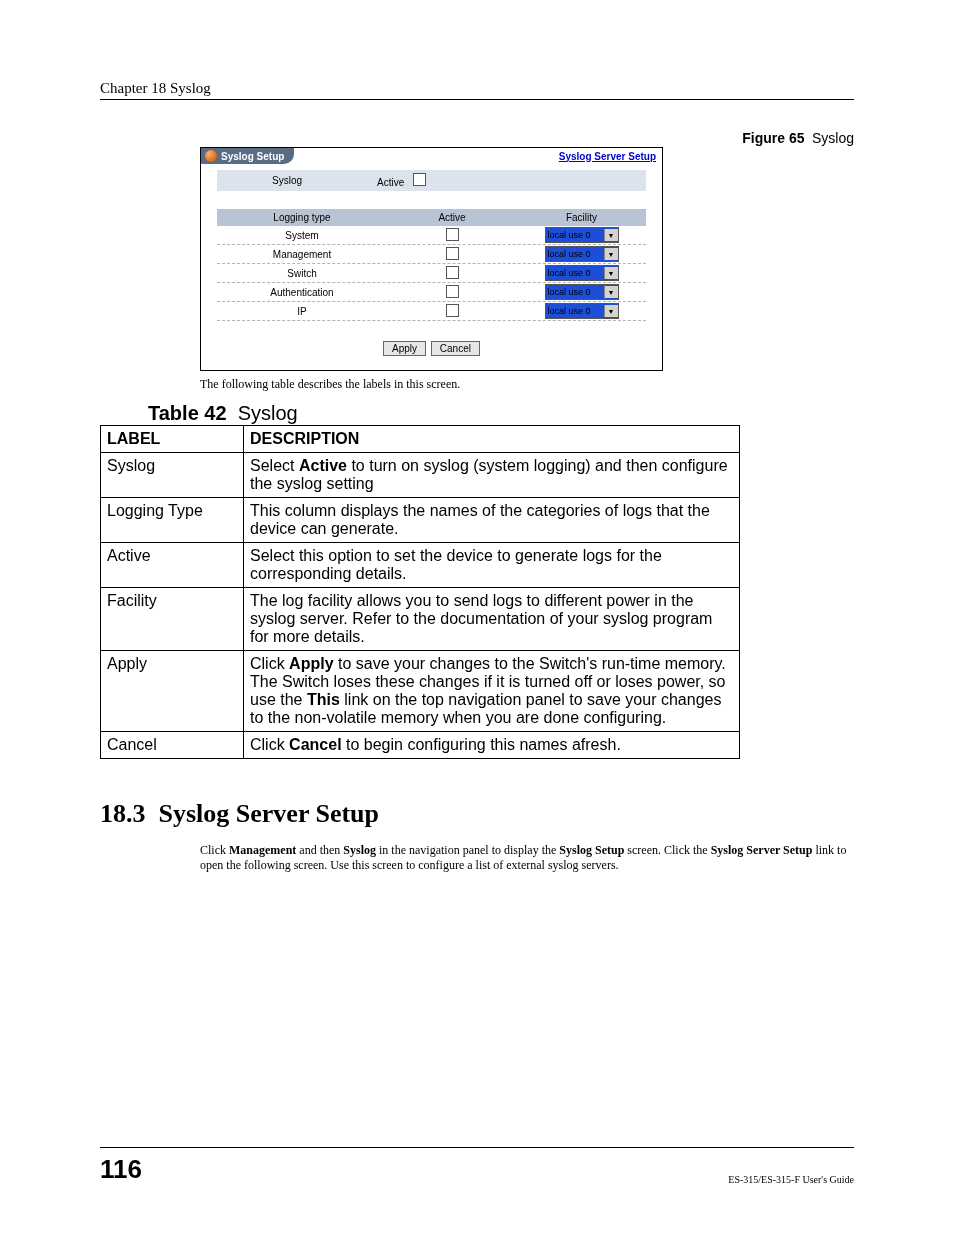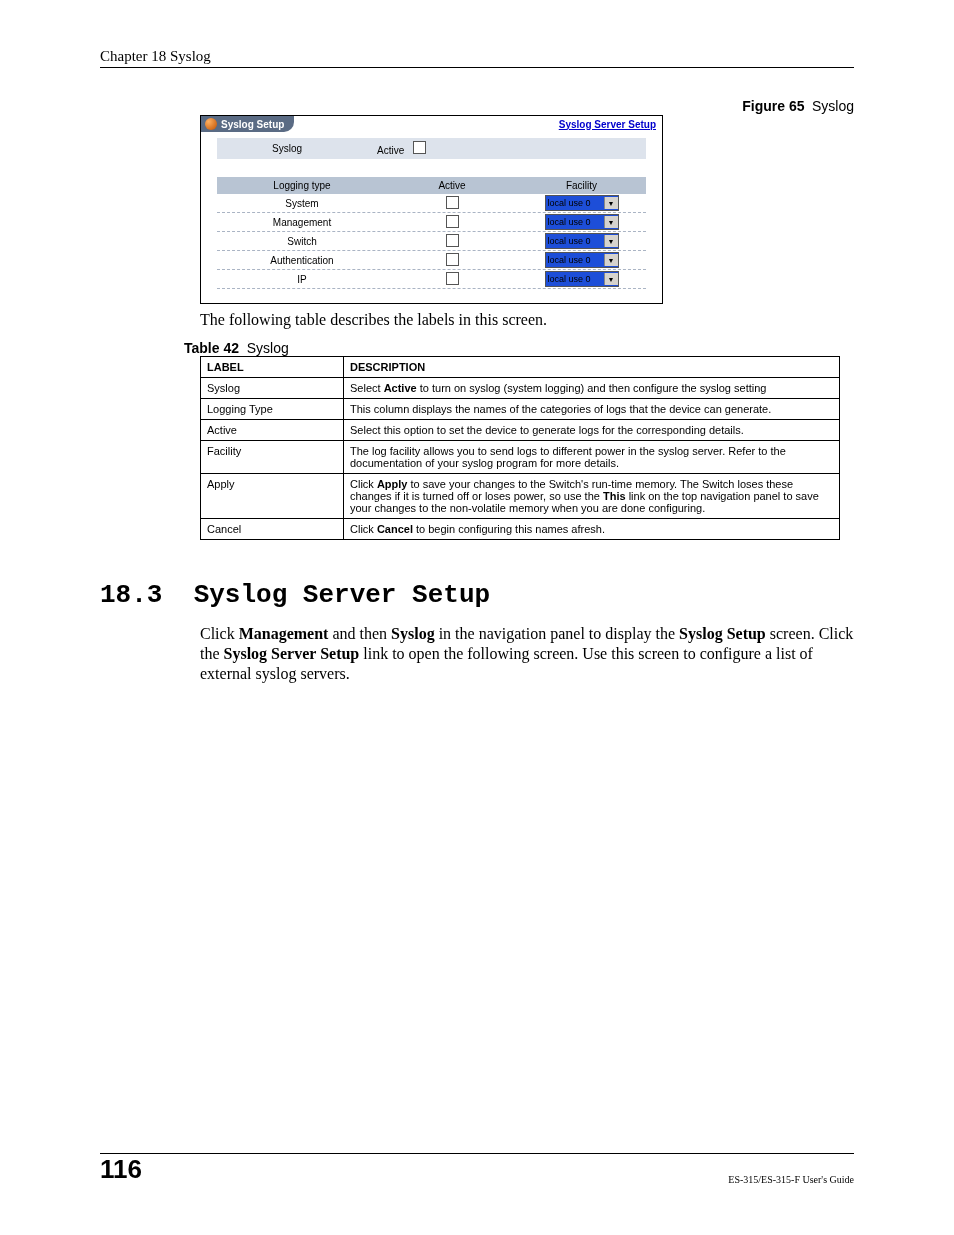--- a/index.html
+++ b/index.html
@@ -7,21 +7,21 @@
     padding: 0;
     background: #fff;
     font-family: "Times New Roman", Times, serif;
     color: #000;
     width: 954px;
     height: 1235px;
     position: relative;
     box-sizing: border-box;
   }
   .page {
-    padding: 48px 100px 0 100px;
+    padding: 80px 100px 0 100px;
   }
   .running-head {
     font-size: 15px;
     border-bottom: 1px solid #000;
     padding-bottom: 2px;
     margin-bottom: 30px;
   }
   .fig-caption {
     font-size: 15px;
     margin-left: 100px;
@@ -128,63 +128,63 @@
     font-size: 10px;
     border: 1px solid #666;
     background: #e6e6e6;
     padding: 1px 8px;
     margin: 0 1px;
   }
 
   .para {
     margin-left: 100px;
     margin-right: 0;
-    font-size: 16px;
+    font-size: 12px;
     line-height: 1.25;
     margin-top: 6px;
   }
   .tbl-caption {
-    margin-left: 84px;
+    margin-left: 48px;
     margin-top: 10px;
     font-family: Arial, Helvetica, sans-serif;
-    font-size: 14px;
+    font-size: 20px;
   }
   .tbl-caption b { font-weight: bold; }
 
   table.desc {
-    margin-left: 100px;
     border-collapse: collapse;
     width: 640px;
     font-family: Arial, Helvetica, sans-serif;
-    font-size: 11px;
+    font-size: 16px;
   }
   table.desc th, table.desc td {
     border: 1px solid #000;
     padding: 4px 6px;
     vertical-align: top;
     text-align: left;
   }
   table.desc th {
     font-weight: bold;
     background: #fff;
   }
   table.desc td.lbl { width: 130px; }
 
   h2.sec {
-    font-family: Liberation Mono, monospace;
+    font-family: Liberation Serif, serif;
     font-size: 26px;
     font-weight: bold;
     margin: 40px 0 14px 0;
   }
   .footer {
     position: absolute;
     bottom: 50px;
     left: 100px;
     right: 100px;
     border-top: 1px solid #000;
+    padding-top: 6px;
     display: flex;
     justify-content: space-between;
     align-items: flex-end;
   }
   .footer .pn {
     font-family: Arial, Helvetica, sans-serif;
     font-weight: bold;
     font-size: 26px;
   }
   .footer .doc {
@@ -255,20 +255,24 @@
       </div>
       <div class="log-row">
         <div class="c1">IP</div>
         <div class="c2"><span class="chk"></span></div>
         <div class="c3"><span class="sel">
               <span>local use 0</span>
               <span class="arrow">▼</span>
             </span></div>
       </div>
 
+      <div class="btnrow">
+        <span class="btn">Apply</span>
+        <span class="btn">Cancel</span>
+      </div>
     </div>
   </div>
 
   <div class="para">The following table describes the labels in this screen.</div>
 
   <div class="tbl-caption">
     <b>Table 42</b>&nbsp;&nbsp;<span>Syslog</span>
   </div>
 
   <table class="desc">

